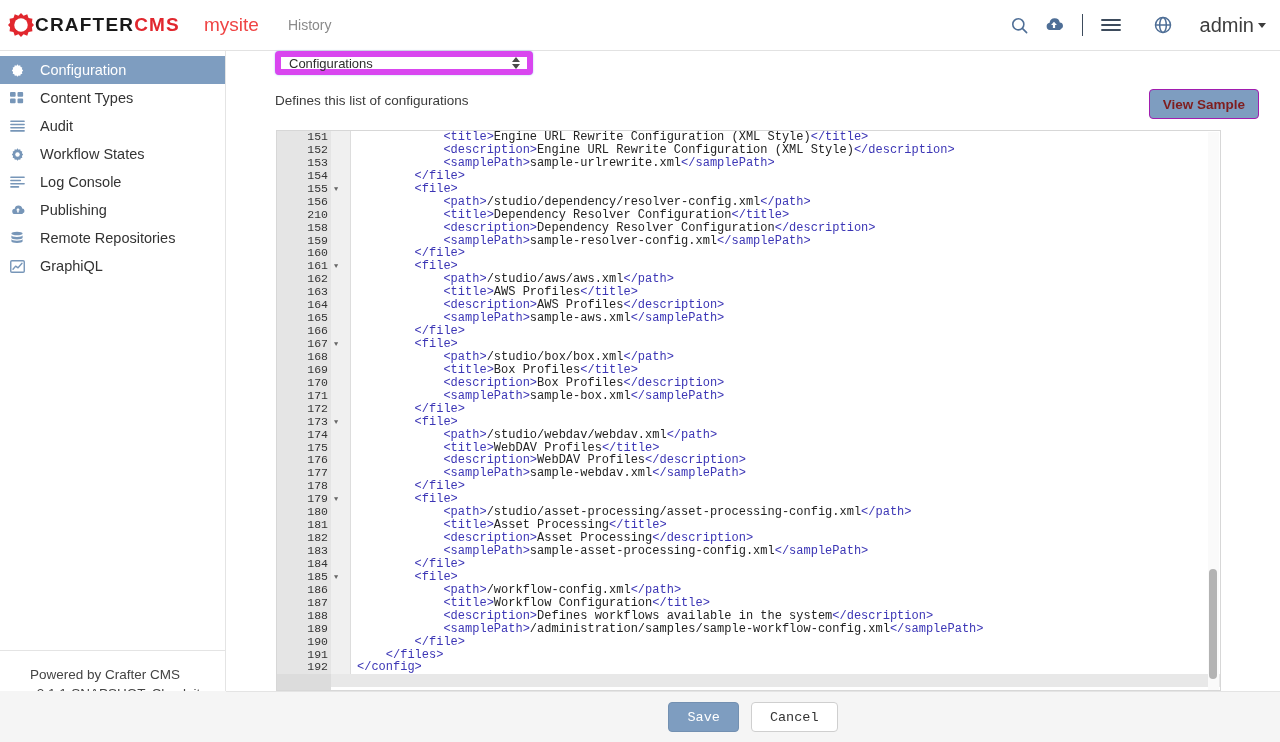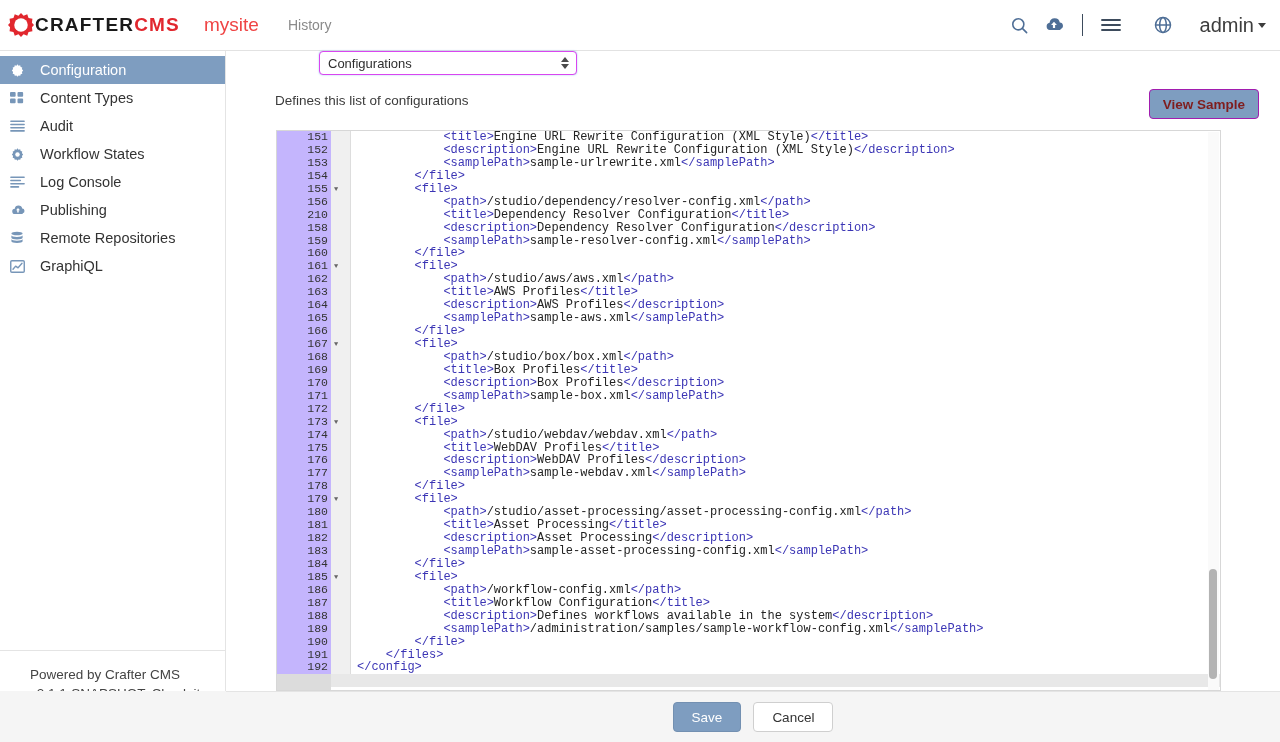--- a/index.html
+++ b/index.html
@@ -110,29 +110,28 @@
   
   .main {
     position: absolute; left: 226px; top: 51px;
     width: 1054px; height: 640px;
     background: #ffffff;
   }
 
   .select-row { position: absolute; left: 49px; top: 0px; }
   .cfg-select {
     width: 258px; height: 24px;
-    border: 1px solid #d946ef;
+    border: 6px solid #d946ef;
     border-radius: 4px;
     background: #ffffff;
     box-shadow: 0 0 2px rgba(100,165,235,.6);
     display: flex; align-items: center;
     padding: 0 6px 0 8px;
     font-size: 13px; color: #2e2e2e;
     cursor: pointer;
-    margin-left: 44px;
   }
   .cfg-select .sel-label { flex: 1; white-space: nowrap; overflow: hidden; }
   .spinner {
     display: flex; flex-direction: column; align-items: center;
     justify-content: center; gap: 2px; width: 10px;
   }
   .spin-up {
     width: 0; height: 0;
     border-left: 4px solid transparent; border-right: 4px solid transparent;
     border-bottom: 5px solid #4a4a4a;
@@ -175,21 +174,21 @@
   }
   .ed-row {
     height: 12.95px;
     display: flex; align-items: flex-start;
     white-space: pre;
     line-height: 12.95px;
   }
   .ed-row.active { background: #e8e8e8; flex-direction: column; }
   .gutter {
     width: 54px; flex: 0 0 54px;
-    background: #c4b5fd;
+    background: #e5e5e5;
     color: #333333;
     text-align: right;
     padding-right: 3px;
     font-size: 11.5px;
     display: flex; align-items: center; justify-content: flex-end;
     height: 12.95px;
     position: relative;
   }
   .ed-row.active .gutter { background: #dcdcdc; }
   .fold {
@@ -238,20 +237,21 @@
     background: #f5f5f5;
     border-top: 1px solid #e4e4e4;
     display: flex; align-items: center; justify-content: center;
     gap: 12px;
   }
   .btn {
     height: 30px; padding: 0 18px;
     border-radius: 4px; font-size: 13.5px;
     display: flex; align-items: center; justify-content: center;
     cursor: pointer;
+    font-family: Liberation Mono, monospace;
   }
   .btn-save {
     background: #7e9dc0; border: 1px solid #7390b1;
     color: #ffffff;
   }
   .btn-cancel {
     background: #ffffff; border: 1px solid #cfcfcf;
     color: #333333;
   }
   .bottom-strip {

